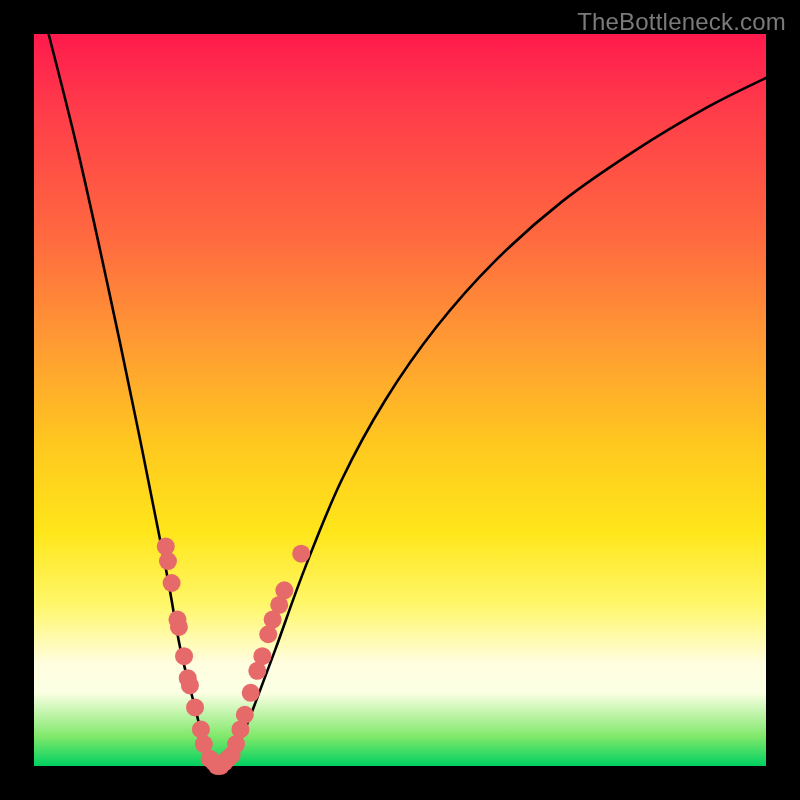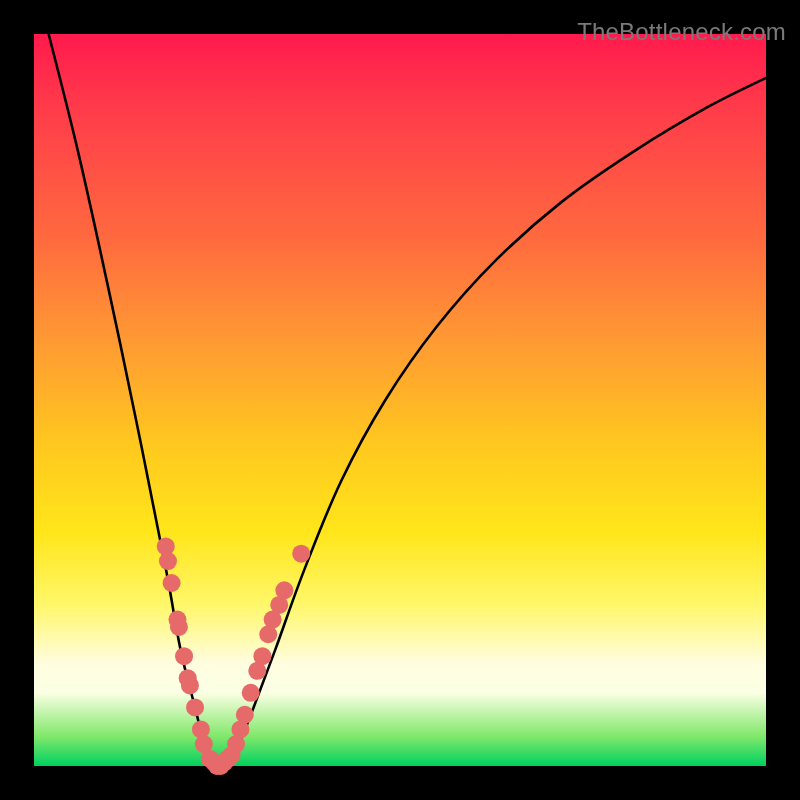--- a/index.html
+++ b/index.html
@@ -36,21 +36,21 @@
       #ffe61a 68%,
       #fff76a 78%,
       #fffde0 86%,
       #fbffe3 90%,
       #7fe86a 96%,
       #00d060 100%
     );
   }
   .watermark {
     position: absolute;
-    top: 18px;
+    top: 8px;
     right: 14px;
     color: #7a7a7a;
     font-size: 24px;
     letter-spacing: 0.2px;
     user-select: none;
   }
   svg.curve {
     position: absolute;
     left: 0;
     top: 0;

